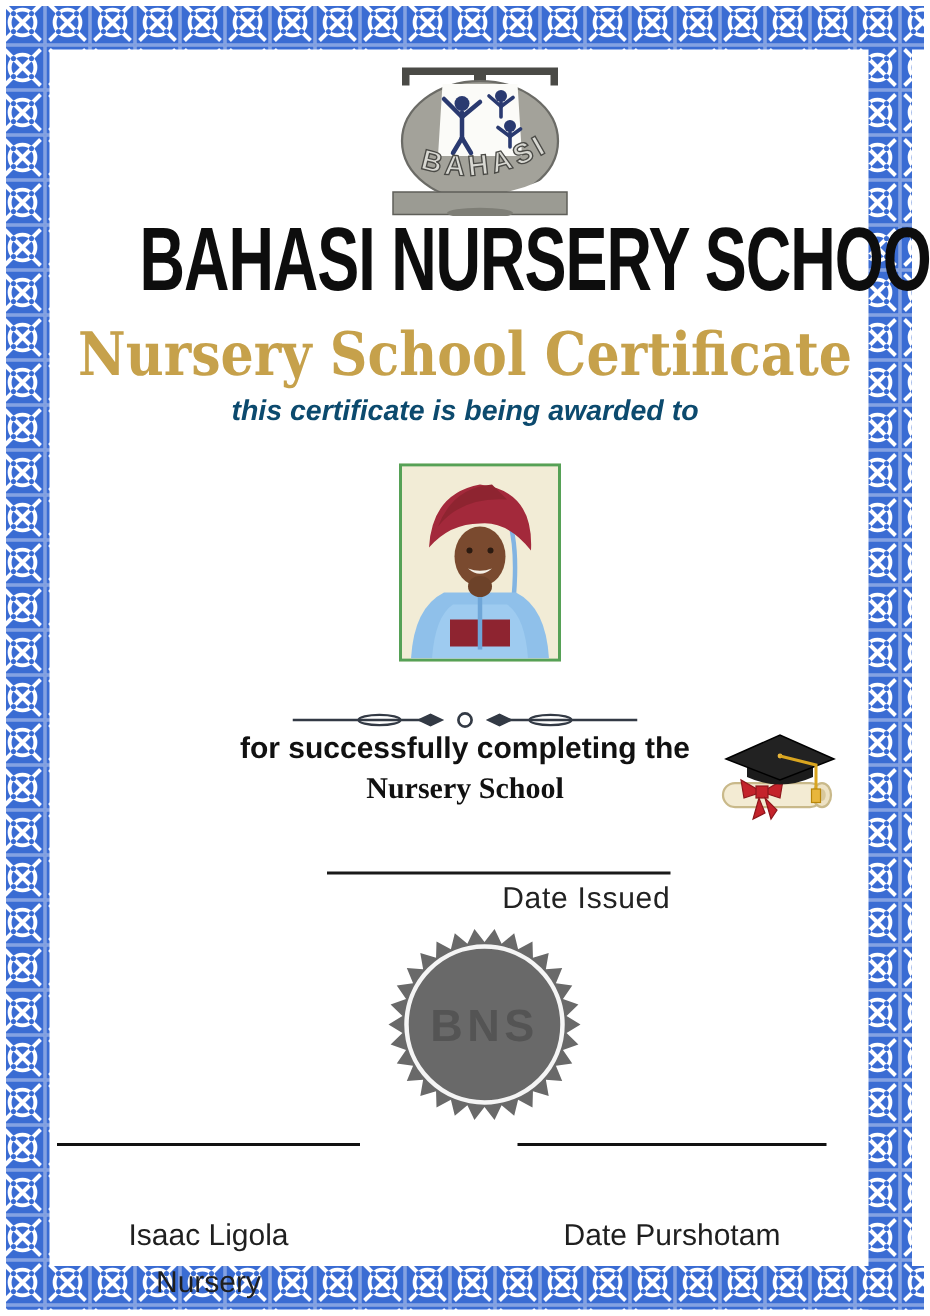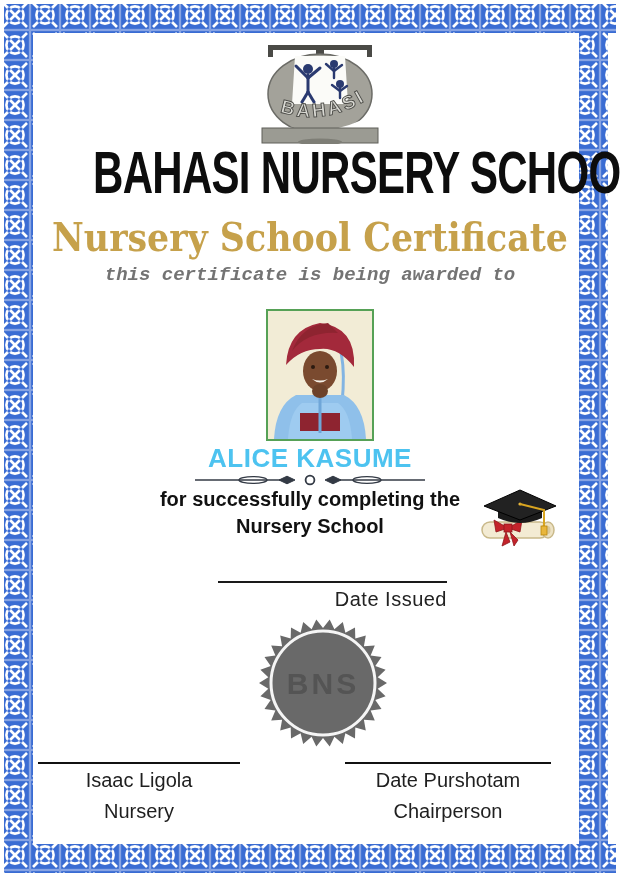--- a/index.html
+++ b/index.html
@@ -15,41 +15,41 @@
     transform:scaleX(0.70);transform-origin:50% 50%;
     font-family:"Liberation Sans",sans-serif;
   }
   .cert-title{
     top:213px;font-size:40px;font-weight:700;color:#C6A14B;
     font-family:"DejaVu Serif",serif;white-space:nowrap;
     transform:scaleX(0.87);transform-origin:50% 50%;
   }
   .cert-subtitle{
     top:264px;font-size:19px;font-weight:700;font-style:italic;
-    color:#737373;font-family:Liberation Mono, monospace;
+    color:#0c4a6e;font-family:Liberation Sans, sans-serif;
   }
   .photo-frame{
     left:266px;top:309px;width:104px;height:128px;
     border:2px solid #56A156;background:#F2ECD6;
   }
   .recipient-name{
     top:443px;font-size:26px;font-weight:700;color:#4DC3F0;
     letter-spacing:0.5px;
   }
   .divider{left:195px;top:472px;width:230px;height:16px;}
   .completion1{top:488px;font-size:20px;font-weight:700;color:#111;}
-  .completion2{top:515px;font-size:20px;font-weight:700;color:#111;}
+  .completion2{top:515px;font-size:20px;font-weight:700;color:#111;font-family:Liberation Serif, serif;}
   .gradcap{left:474px;top:484px;width:92px;height:66px;}
   .date-line{left:218px;top:581px;width:229px;border-top:2px solid #1a1a1a;height:0;}
   .date-label{left:218px;top:588px;width:229px;text-align:right;font-size:20px;color:#222;letter-spacing:0.5px;}
   .seal{left:258px;top:618px;width:130px;height:130px;}
   .sig-line{border-top:2px solid #111;height:0;top:762px;}
   .sig-line.left{left:38px;width:202px;}
   .sig-line.right{left:345px;width:206px;}
-  .sig-text{font-size:20px;color:#1f1f1f;text-align:center;}
+  .sig-text{font-size:20px;color:#1f1f1f;text-align:center;margin-top:44px;}
   .sig-name.left,.sig-title.left{left:38px;width:202px;}
   .sig-name.right,.sig-title.right{left:345px;width:206px;}
   .sig-name{top:769px;}
   .sig-title{top:800px;}
 </style>
 </head>
 <body>
 
 <div class="page">
 
@@ -133,21 +133,20 @@
       <ellipse cx="52" cy="80" rx="8" ry="7" fill="#6d4229"></ellipse>
       <circle cx="45" cy="56" r="2" fill="#2b1a10"></circle>
       <circle cx="59" cy="56" r="2" fill="#2b1a10"></circle>
       <path d="M44,68 Q52,75 60,68 Q52,71 44,68 Z" fill="#f5f0e6"></path>
 
       <path d="M18,54 Q20,18 52,12 Q88,16 86,56 Q70,36 52,38 Q32,38 18,54 Z" fill="#A3293B"></path>
       <path d="M24,40 Q40,20 70,22 L60,12 Q34,14 24,40 Z" fill="#8E2430"></path>
     </svg>
   </div>
 
-  <div class="abs centered recipient-name">ALICE KASUME</div>
 
   <svg class="abs divider" viewBox="0 0 230 16">
     <g stroke="#333a45" fill="#333a45">
       <line x1="0" y1="8" x2="98" y2="8" stroke-width="1.6"></line>
       <ellipse cx="58" cy="8" rx="14" ry="3.4" fill="none" stroke-width="1.4"></ellipse>
       <polygon points="84,8 92,4.2 100,8 92,11.8"></polygon>
       <circle cx="115" cy="8" r="4.4" fill="none" stroke-width="1.8"></circle>
       <polygon points="130,8 138,4.2 146,8 138,11.8"></polygon>
       <ellipse cx="172" cy="8" rx="14" ry="3.4" fill="none" stroke-width="1.4"></ellipse>
       <line x1="132" y1="8" x2="230" y2="8" stroke-width="1.6"></line>
@@ -185,15 +184,14 @@
     <polygon points="129.0,65.0 119.7,70.7 127.6,78.3 117.3,82.0 123.5,91.0 112.6,92.5 116.8,102.6 105.9,101.8 107.8,112.6 97.3,109.5 97.0,120.4 87.4,115.2 84.8,125.9 76.4,118.8 71.7,128.6 65.0,120.0 58.3,128.6 53.6,118.8 45.2,125.9 42.6,115.2 33.0,120.4 32.7,109.5 22.2,112.6 24.1,101.8 13.2,102.6 17.4,92.5 6.5,91.0 12.7,82.0 2.4,78.3 10.3,70.7 1.0,65.0 10.3,59.3 2.4,51.7 12.7,48.0 6.5,39.0 17.4,37.5 13.2,27.4 24.1,28.2 22.2,17.4 32.7,20.5 33.0,9.6 42.6,14.8 45.2,4.1 53.6,11.2 58.3,1.4 65.0,10.0 71.7,1.4 76.4,11.2 84.8,4.1 87.4,14.8 97.0,9.6 97.3,20.5 107.8,17.4 105.9,28.2 116.8,27.4 112.6,37.5 123.5,39.0 117.3,48.0 127.6,51.7 119.7,59.3" fill="#696969"></polygon>
     <circle cx="65" cy="65" r="52" fill="#696969" stroke="#f5f5f5" stroke-width="3"></circle>
     <text x="65" y="76" text-anchor="middle" font-family="Liberation Sans,sans-serif" font-size="30" font-weight="600" letter-spacing="3" fill="#545454">BNS</text>
   </svg>
 
   <div class="abs sig-line left"></div>
   <div class="abs sig-line right"></div>
   <div class="abs sig-text sig-name left">Isaac Ligola</div>
   <div class="abs sig-text sig-title left">Nursery</div>
   <div class="abs sig-text sig-name right">Date Purshotam</div>
-  <div class="abs sig-text sig-title right">Chairperson</div>
 
 </div>
 
 </body></html>

